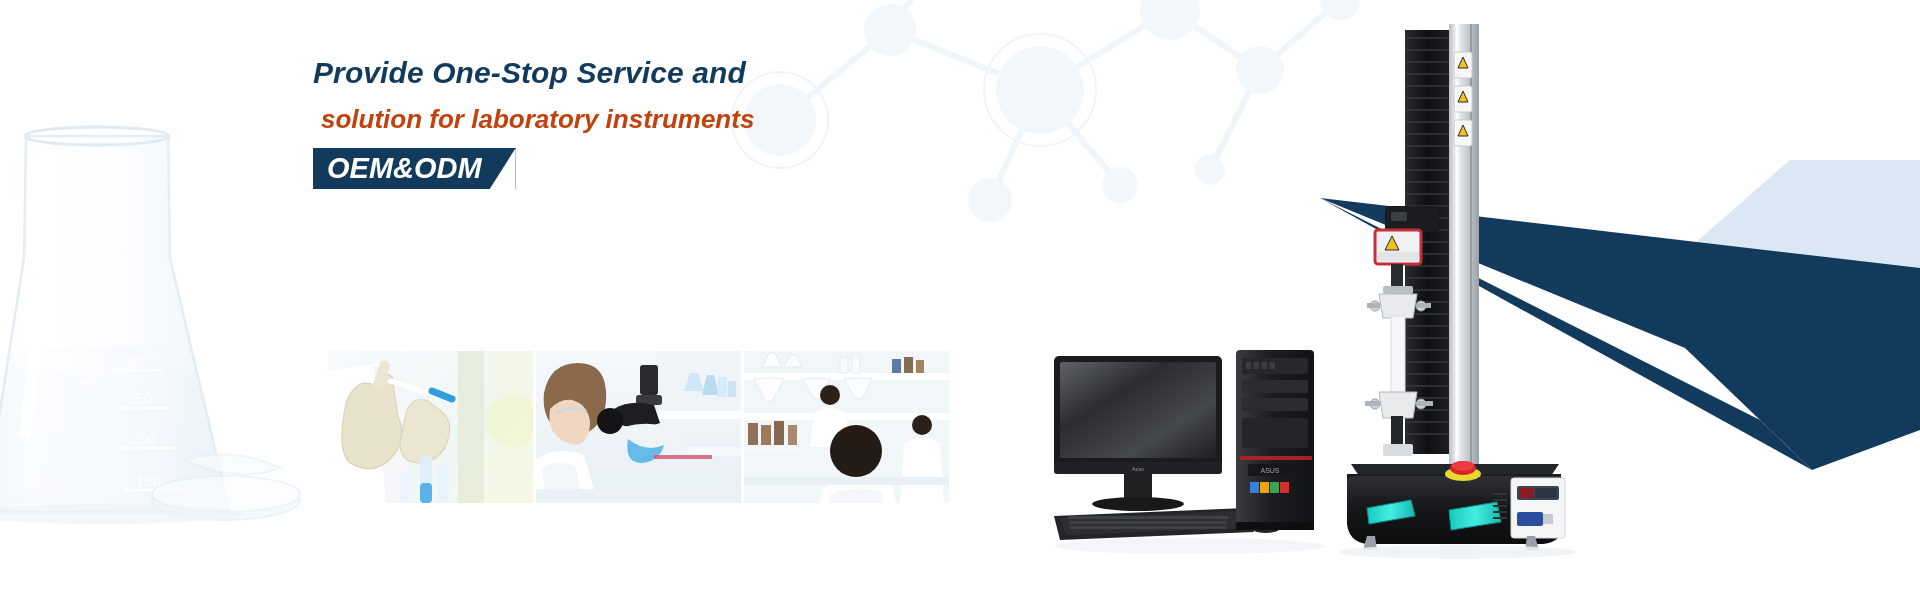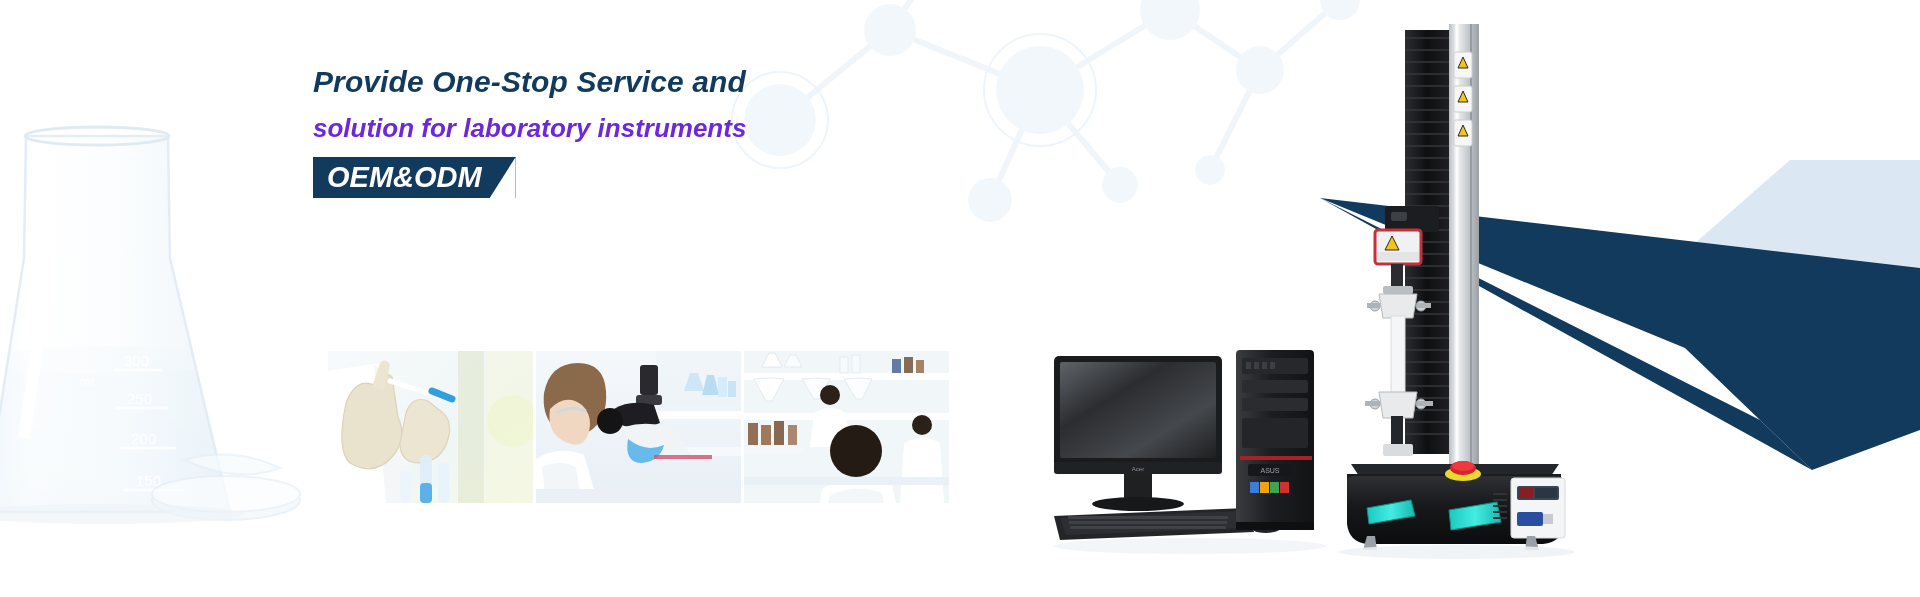--- a/index.html
+++ b/index.html
@@ -15,25 +15,25 @@
   .watermark { position:absolute; left:740px; top:-30px; width:640px; height:260px;
                opacity:.55; pointer-events:none; }
 
   
   .geo { position:absolute; right:0; top:0; width:720px; height:597px; pointer-events:none; }
 
   
   .flask-wrap { position:absolute; left:-6px; top:108px; width:270px; height:420px; }
 
   
-  .copy { position:absolute; left:313px; top:67px; width:620px; }
+  .copy { position:absolute; left:313px; top:58px; width:620px; }
   .line1 { font-size:30px; font-style:italic; font-weight:bold; letter-spacing:.1px;
            color:#123a5c; line-height:1; white-space:nowrap; }
   .line2 { margin-top:18px; font-size:26px; font-style:italic; font-weight:bold;
-           color:#6d28d9; line-height:1; white-space:nowrap; }
+           color:#c2410c; line-height:1; white-space:nowrap;margin-left:8px; }
   .badge { margin-top:16px; display:inline-block; position:relative; height:41px;
            padding:0 34px 0 14px; background:#123a5c; }
   .badge-text { font-size:29px; font-style:italic; font-weight:bold; color:#ffffff;
                 line-height:41px; white-space:nowrap;margin-top:46px; }
   .badge::after { content:""; position:absolute; right:-0px; top:0; width:26px; height:41px;
                   background:#ffffff;
                   clip-path:polygon(100% 0, 100% 100%, 0 100%); }
 
   
   .photos { position:absolute; left:328px; top:351px; height:152px; display:flex; gap:3px; }

